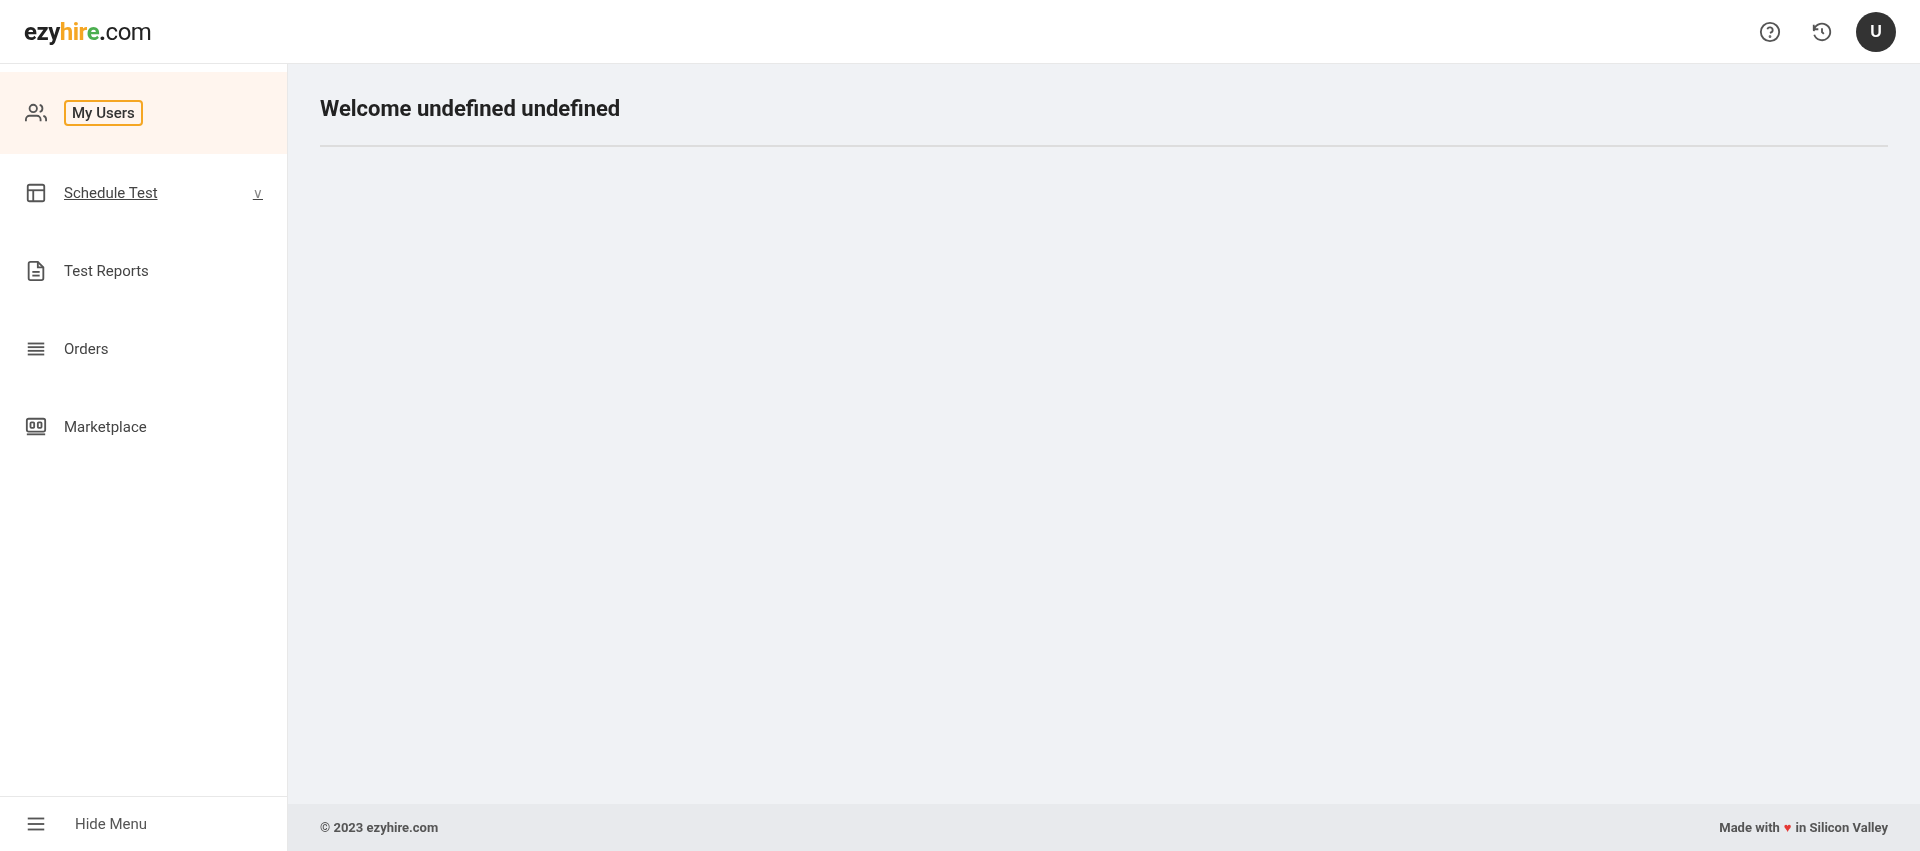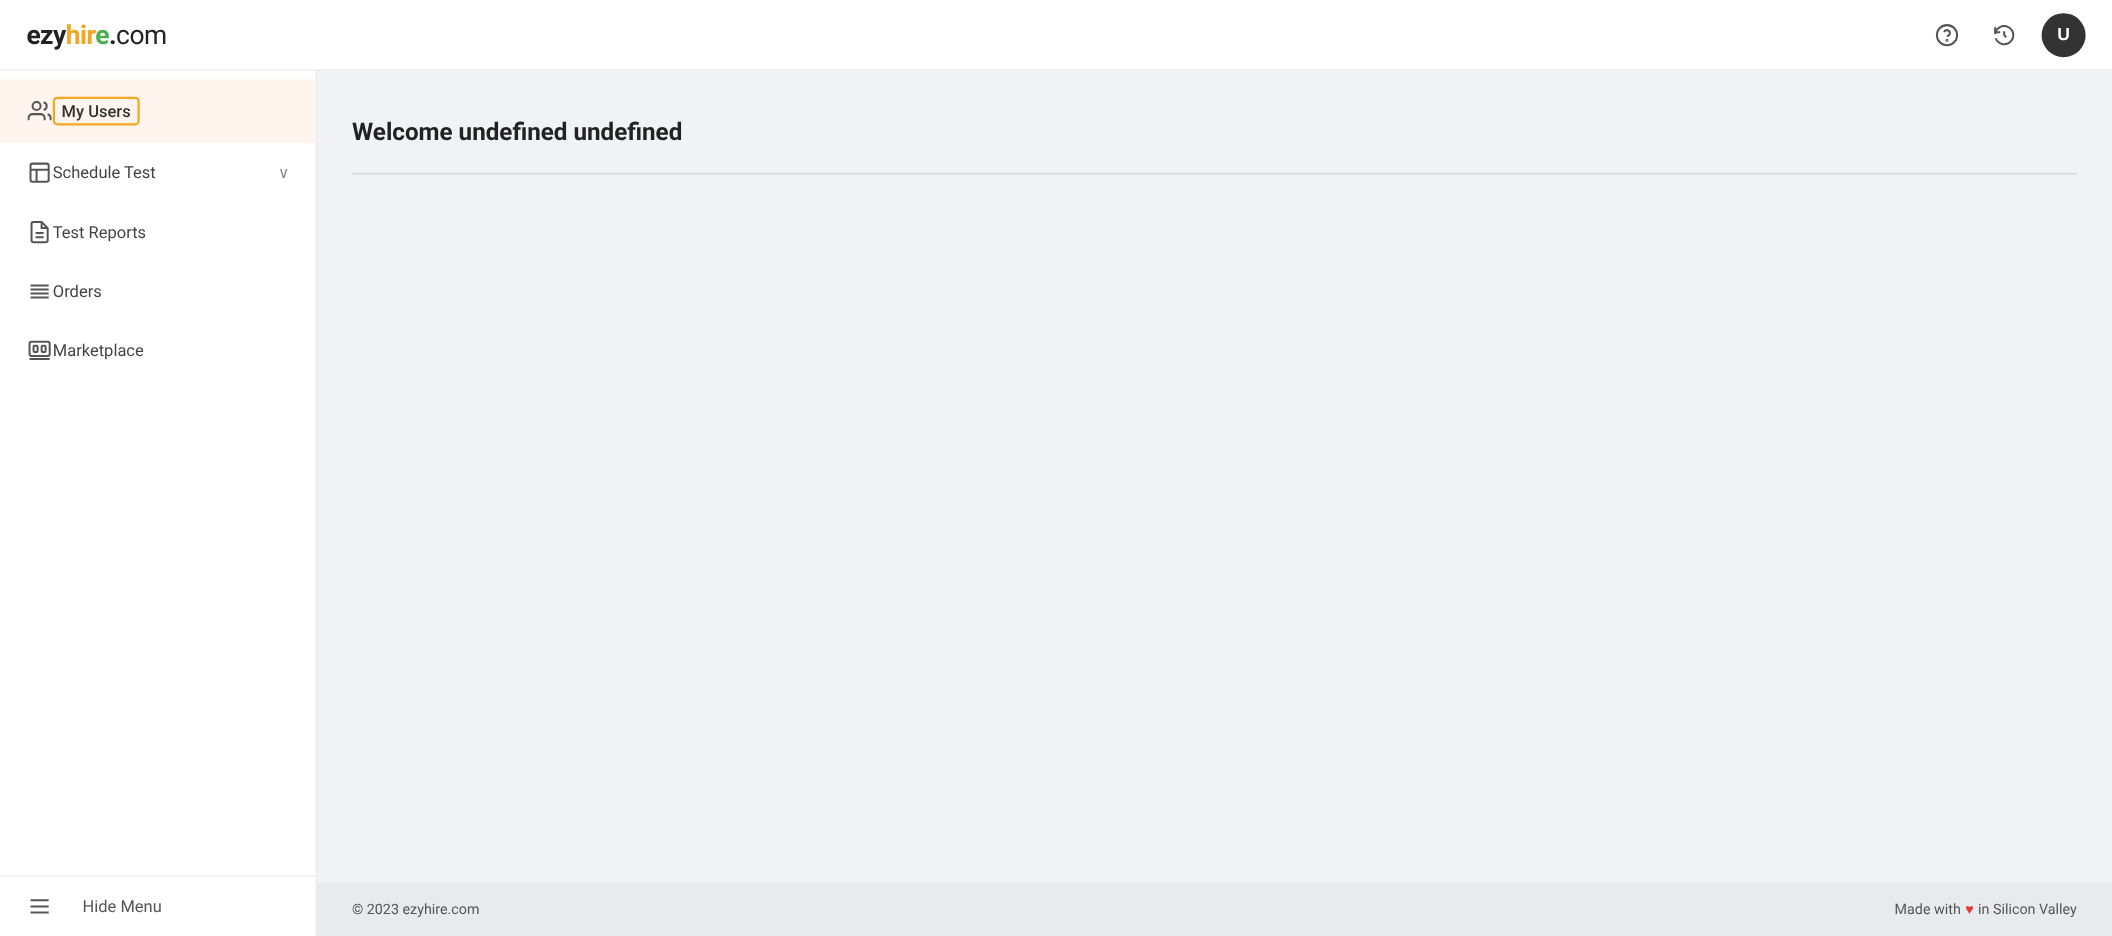--- a/index.html
+++ b/index.html
@@ -109,21 +109,22 @@
     }
 
     .sidebar-nav {
       flex: 1;
       padding: 8px 0;
     }
 
     .sidebar-item {
       display: flex;
       align-items: center;
-      padding: 16px 24px;
+      gap: 16px;
+      padding: 28px 24px;
       cursor: pointer;
       color: #444;
       font-size: 15px;
       font-weight: 400;
       position: relative;
       transition: background 0.15s;
     }
 
     .sidebar-item.active {
       background: #fff5ee;
@@ -146,20 +147,21 @@
       display: flex;
       align-items: center;
       justify-content: center;
     }
 
     .sidebar-item-content {
       display: flex;
       align-items: center;
       justify-content: space-between;
       flex: 1;
+      text-decoration: underline;
     }
 
     .chevron-icon {
       font-size: 14px;
       color: #888;
     }
 
     .sidebar-footer {
       padding: 16px 24px;
       border-top: 1px solid #e8e8e8;
@@ -178,39 +180,40 @@
     .content-area {
       flex: 1;
       display: flex;
       flex-direction: column;
       background: #f0f2f5;
       overflow: hidden;
     }
 
     .content-main {
       flex: 1;
-      padding: 44px 32px;
+      padding: 32px 32px;
     }
 
     .welcome-title {
       font-size: 22px;
       font-weight: 700;
       color: #222;
       margin-bottom: 24px;
     }
 
     .content-footer {
       background: #e8eaed;
       padding: 16px 32px;
       display: flex;
       justify-content: space-between;
       align-items: center;
       font-size: 13px;
       color: #555;
       flex-shrink: 0;
+      font-weight: bold;
     }
 
     .footer-love {
       display: flex;
       align-items: center;
       gap: 4px;
       margin-left: 20px;
     }
 
     .heart {

